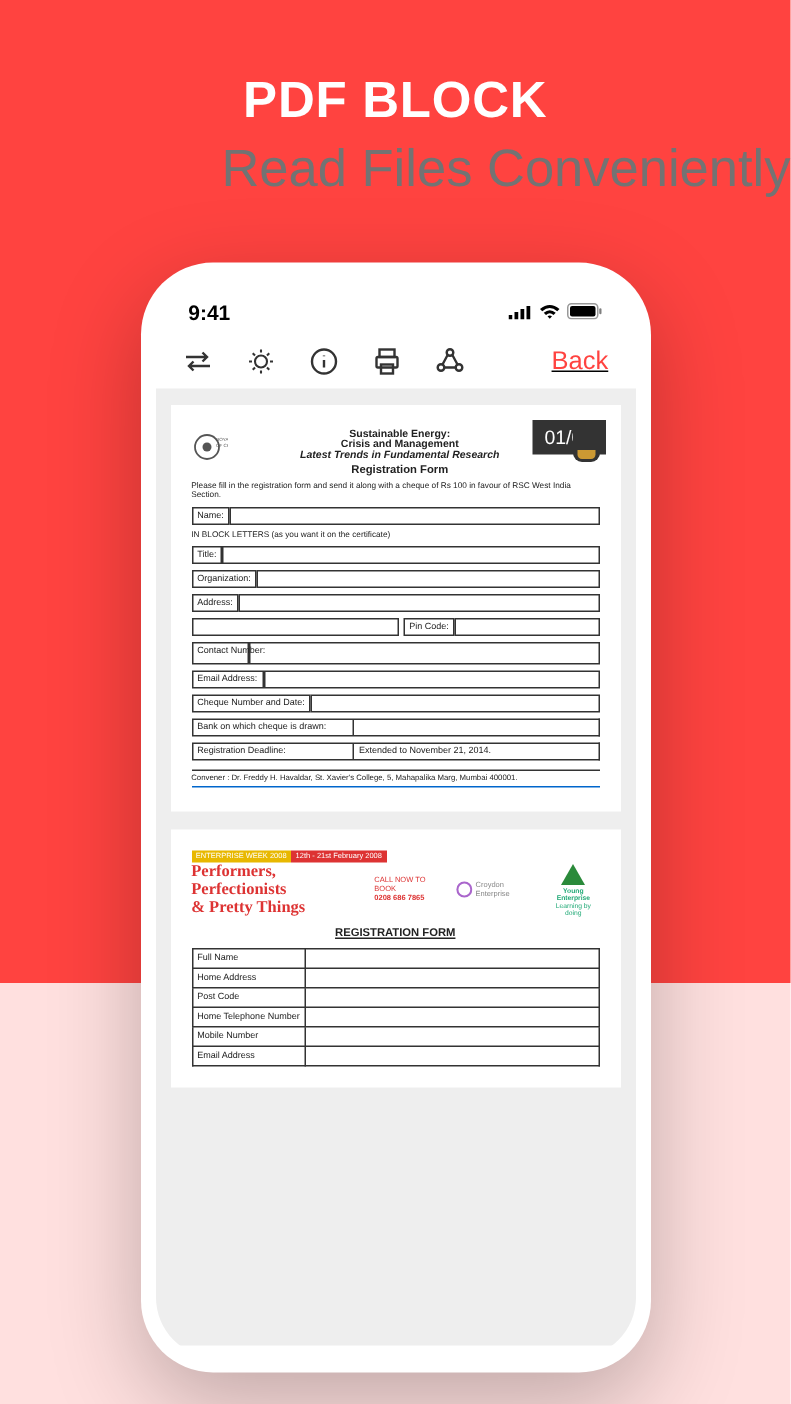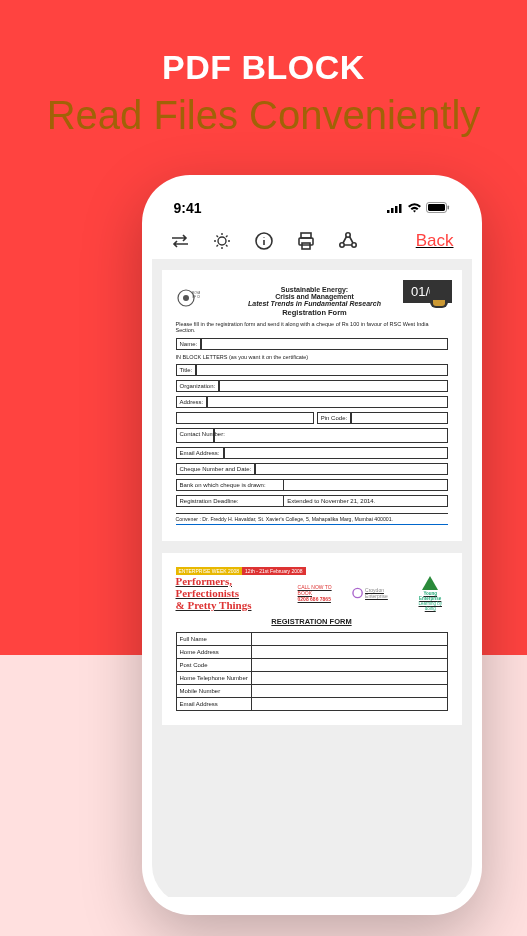--- a/index.html
+++ b/index.html
@@ -13,38 +13,37 @@
   }
   .hero-title {
     text-align: center;
     color: #fff;
     font-weight: 700;
     font-size: 34px;
     padding-top: 48px;
     letter-spacing: 0.5px;
   }
   .hero-subtitle {
-    text-align: center;
-    color: #a16207;
+    text-align: right;
+    color: #737373;
     font-weight: 500;
-    font-size: 40px;
+    font-size: 35px;
     margin-top: 6px;
   }
   .phone {
     position: absolute;
     left: 50%;
     transform: translateX(-50%);
     top: 175px;
     width: 340px;
     height: 740px;
     background: #fff;
     border-radius: 48px;
     box-shadow: 0 20px 60px rgba(0,0,0,0.25);
     padding: 10px;
-    margin-left: 48px;
   }
   .phone-inner {
     width: 100%;
     height: 100%;
     background: #fff;
     border-radius: 40px;
     overflow: hidden;
     position: relative;
   }
   .notch {
@@ -123,21 +122,21 @@
   .pin-row .field-box:first-child { flex:1.3; margin-right:3px;}
   .split-row { display:flex; margin-bottom:4px; }
   .split-row .left-cell { width:40%; border:0.7px solid #333; padding:2px 3px; font-size:6px;}
   .split-row .right-cell { flex:1; border:0.7px solid #333; border-left:none; padding:2px 3px; font-size:6px;}
   .convener { font-size:5.2px; margin-top:6px; border-top:0.7px solid #333; border-bottom:1.5px solid #06c; padding:2px 0;}
 
   .page2 { padding:14px; font-size:7px;}
   .p2-tag { display:inline-block; font-size:5px; padding:1px 3px; color:#fff; }
   .p2-tag.y { background:#e8b800;}
   .p2-tag.r { background:#d33;}
-  .p2-title-line { display:flex; align-items:center; gap:8px; margin-bottom:6px;text-decoration:underline;}
+  .p2-title-line { display:flex; align-items:center; gap:8px; margin-bottom:6px;}
   .p2-title { color:#d33; font-weight:700; font-family: Georgia, serif; font-size:11px; line-height:1.1;}
   .p2-call { font-size:5px; color:#d33; text-align:left;}
   .p2-logo-ce { font-size:5px; color:#888; display:flex; align-items:center; gap:2px;}
   .p2-logo-ye { font-size:4.5px; color:#2a7; text-align:center;}
   .tri { width:0; height:0; border-left:8px solid transparent; border-right:8px solid transparent; border-bottom:14px solid #2a8a3a; margin:0 auto 1px;}
   .p2-reg { text-align:center; font-weight:700; font-size:7.5px; text-decoration:underline; margin:4px 0 6px;}
   .p2-table { width:100%; border-collapse:collapse; font-size:6px;}
   .p2-table td { border:0.7px solid #333; padding:2px 3px; height:13px; vertical-align:middle;}
   .p2-table td:first-child { width:28%; }
 </style>

